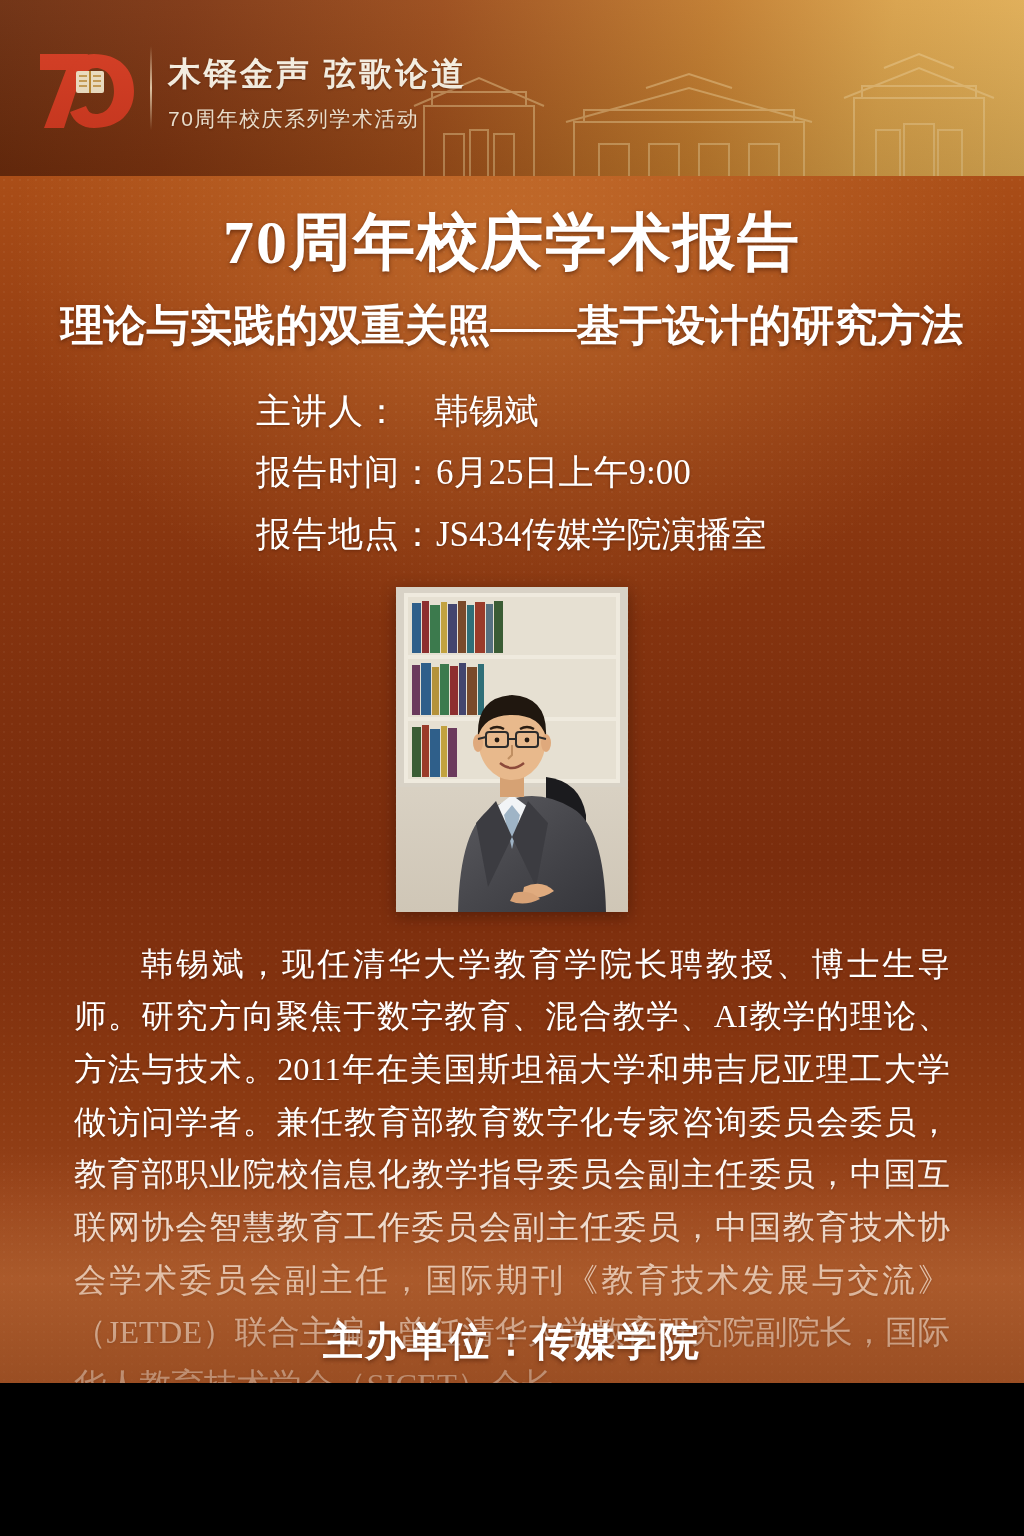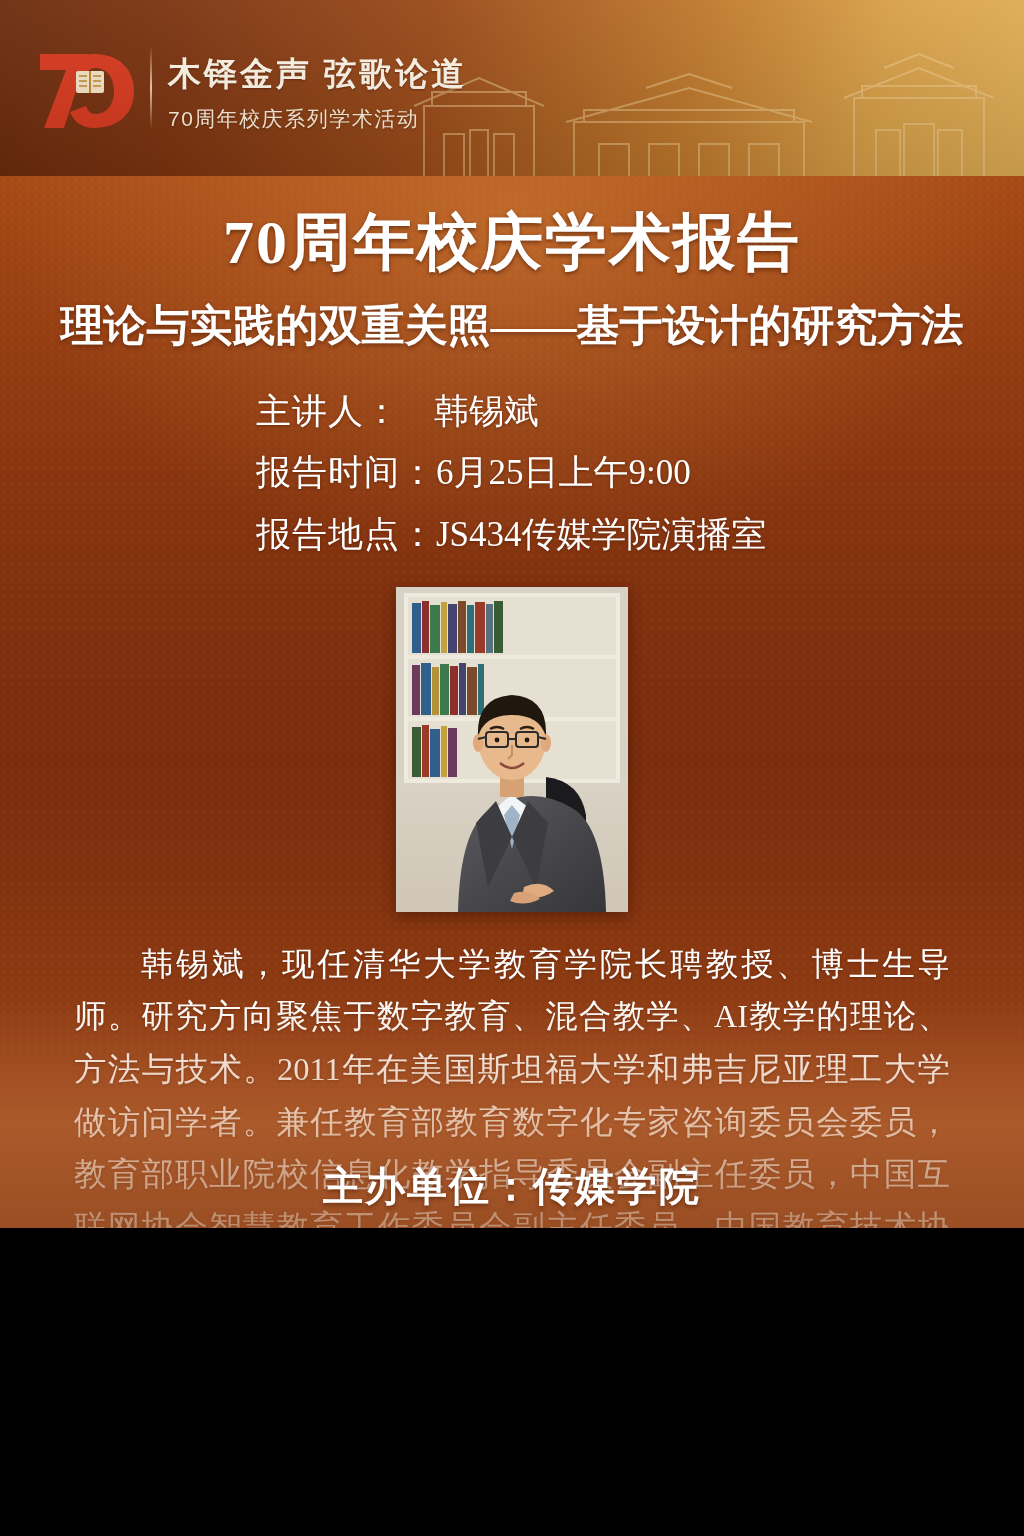--- a/index.html
+++ b/index.html
@@ -3,21 +3,21 @@
 <meta charset="utf-8">
 <style>
   html, body {
     margin: 0;
     padding: 0;
     background: #000;
   }
   .poster {
     position: relative;
     width: 1024px;
-    height: 1228px;
+    height: 1383px;
     overflow: hidden;
     font-family: "Liberation Serif", serif;
     background:
       radial-gradient(ellipse 70% 40% at 50% 18%, rgba(255,180,90,0.30), rgba(255,150,60,0.0) 70%),
       linear-gradient(180deg,
         #b5581c 0%,
         #b4561b 8%,
         #a84c17 14%,
         #9c4314 22%,
         #8f3a11 32%,

